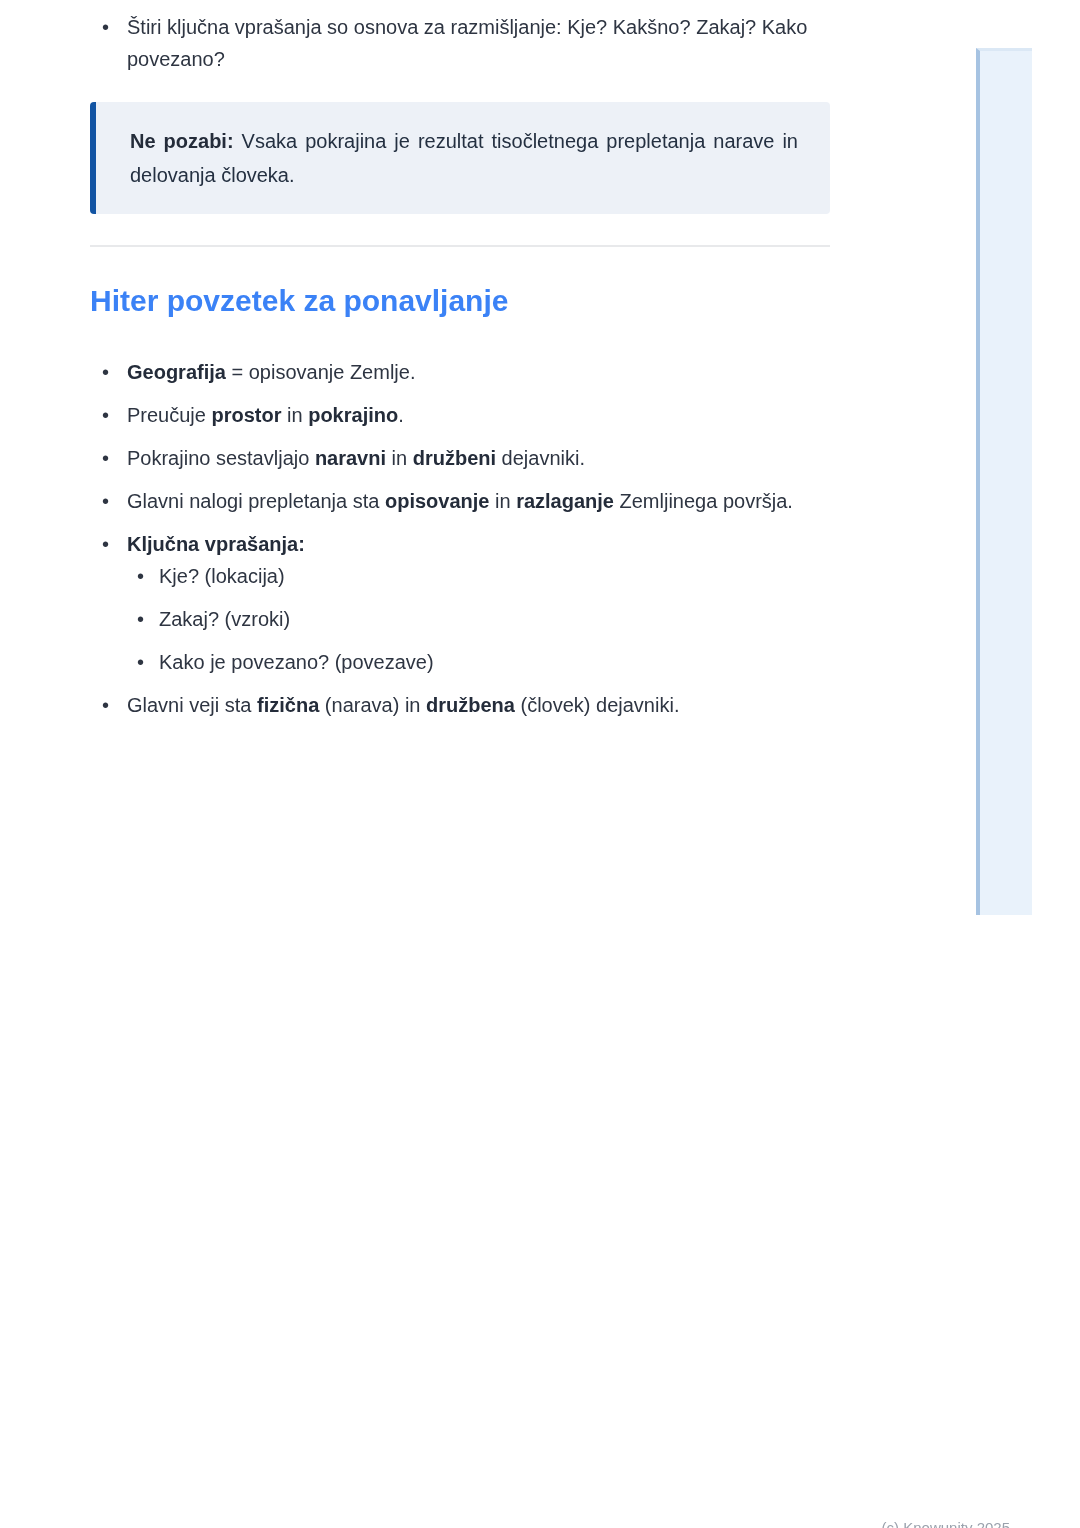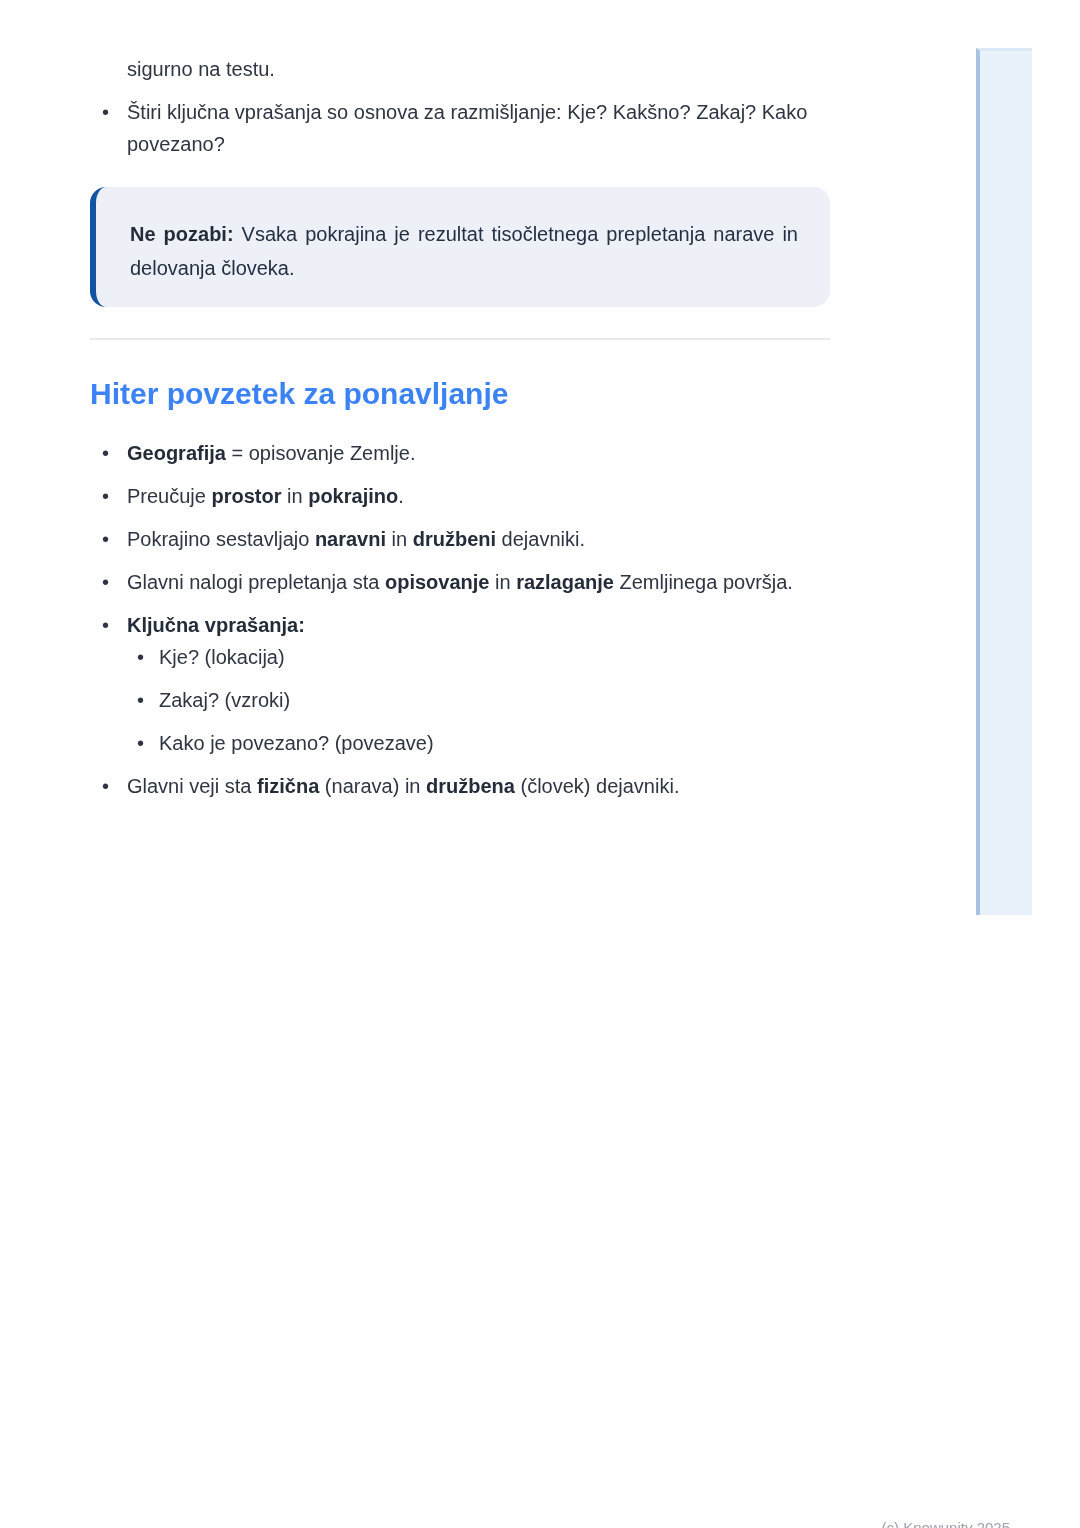--- a/index.html
+++ b/index.html
@@ -47,22 +47,22 @@
     line-height: 32px;
     color: #2e3542;
   }
   ul.top-list {
     margin-top: 11px;
   }
   .callout {
     margin-top: 27px;
     background: #edf1f7;
     border-left: 6px solid #1254a3;
-    border-radius: 16px;
-    padding: 30px 32px 22px 34px;
+    border-radius: 4px;
+    padding: 22px 32px 22px 34px;
   }
   .callout-text {
     margin: 0;
     font-size: 20px;
     line-height: 34px;
     text-align: justify;
     color: #243041;
   }
   .divider {
     border: none;
@@ -71,21 +71,21 @@
     margin: 31px 0 0 0;
   }
   .section-title {
     margin: 36px 0 0 0;
     font-size: 30px;
     line-height: 36px;
     font-weight: 700;
     color: #3b82f6;
   }
   ul.main-list {
-    margin-top: 25px;
+    margin-top: 37px;
   }
   ul.sub-list {
     margin: 0 0 10px 0;
   }
   ul.sub-list > li {
     padding-left: 32px;
     margin-bottom: 11px;
   }
   ul.sub-list > li::before {
     left: 10px;
@@ -112,21 +112,20 @@
     font-size: 15px;
     line-height: 20px;
     color: #9aa2ad;
   }
 </style>
 </head>
 <body>
 
 <div class="content">
 
-  <p class="cont-line">sigurno na testu.</p>
 
   <ul class="blist top-list">
     <li>
       <span>Štiri ključna vprašanja so osnova za razmišljanje: Kje? Kakšno? Zakaj? Kako povezano?</span>
     </li>
   </ul>
 
   <div class="callout">
     <p class="callout-text"><span class="bold">Ne pozabi:</span><span> Vsaka pokrajina je rezultat tisočletnega prepletanja narave in delovanja človeka.</span></p>
   </div>

